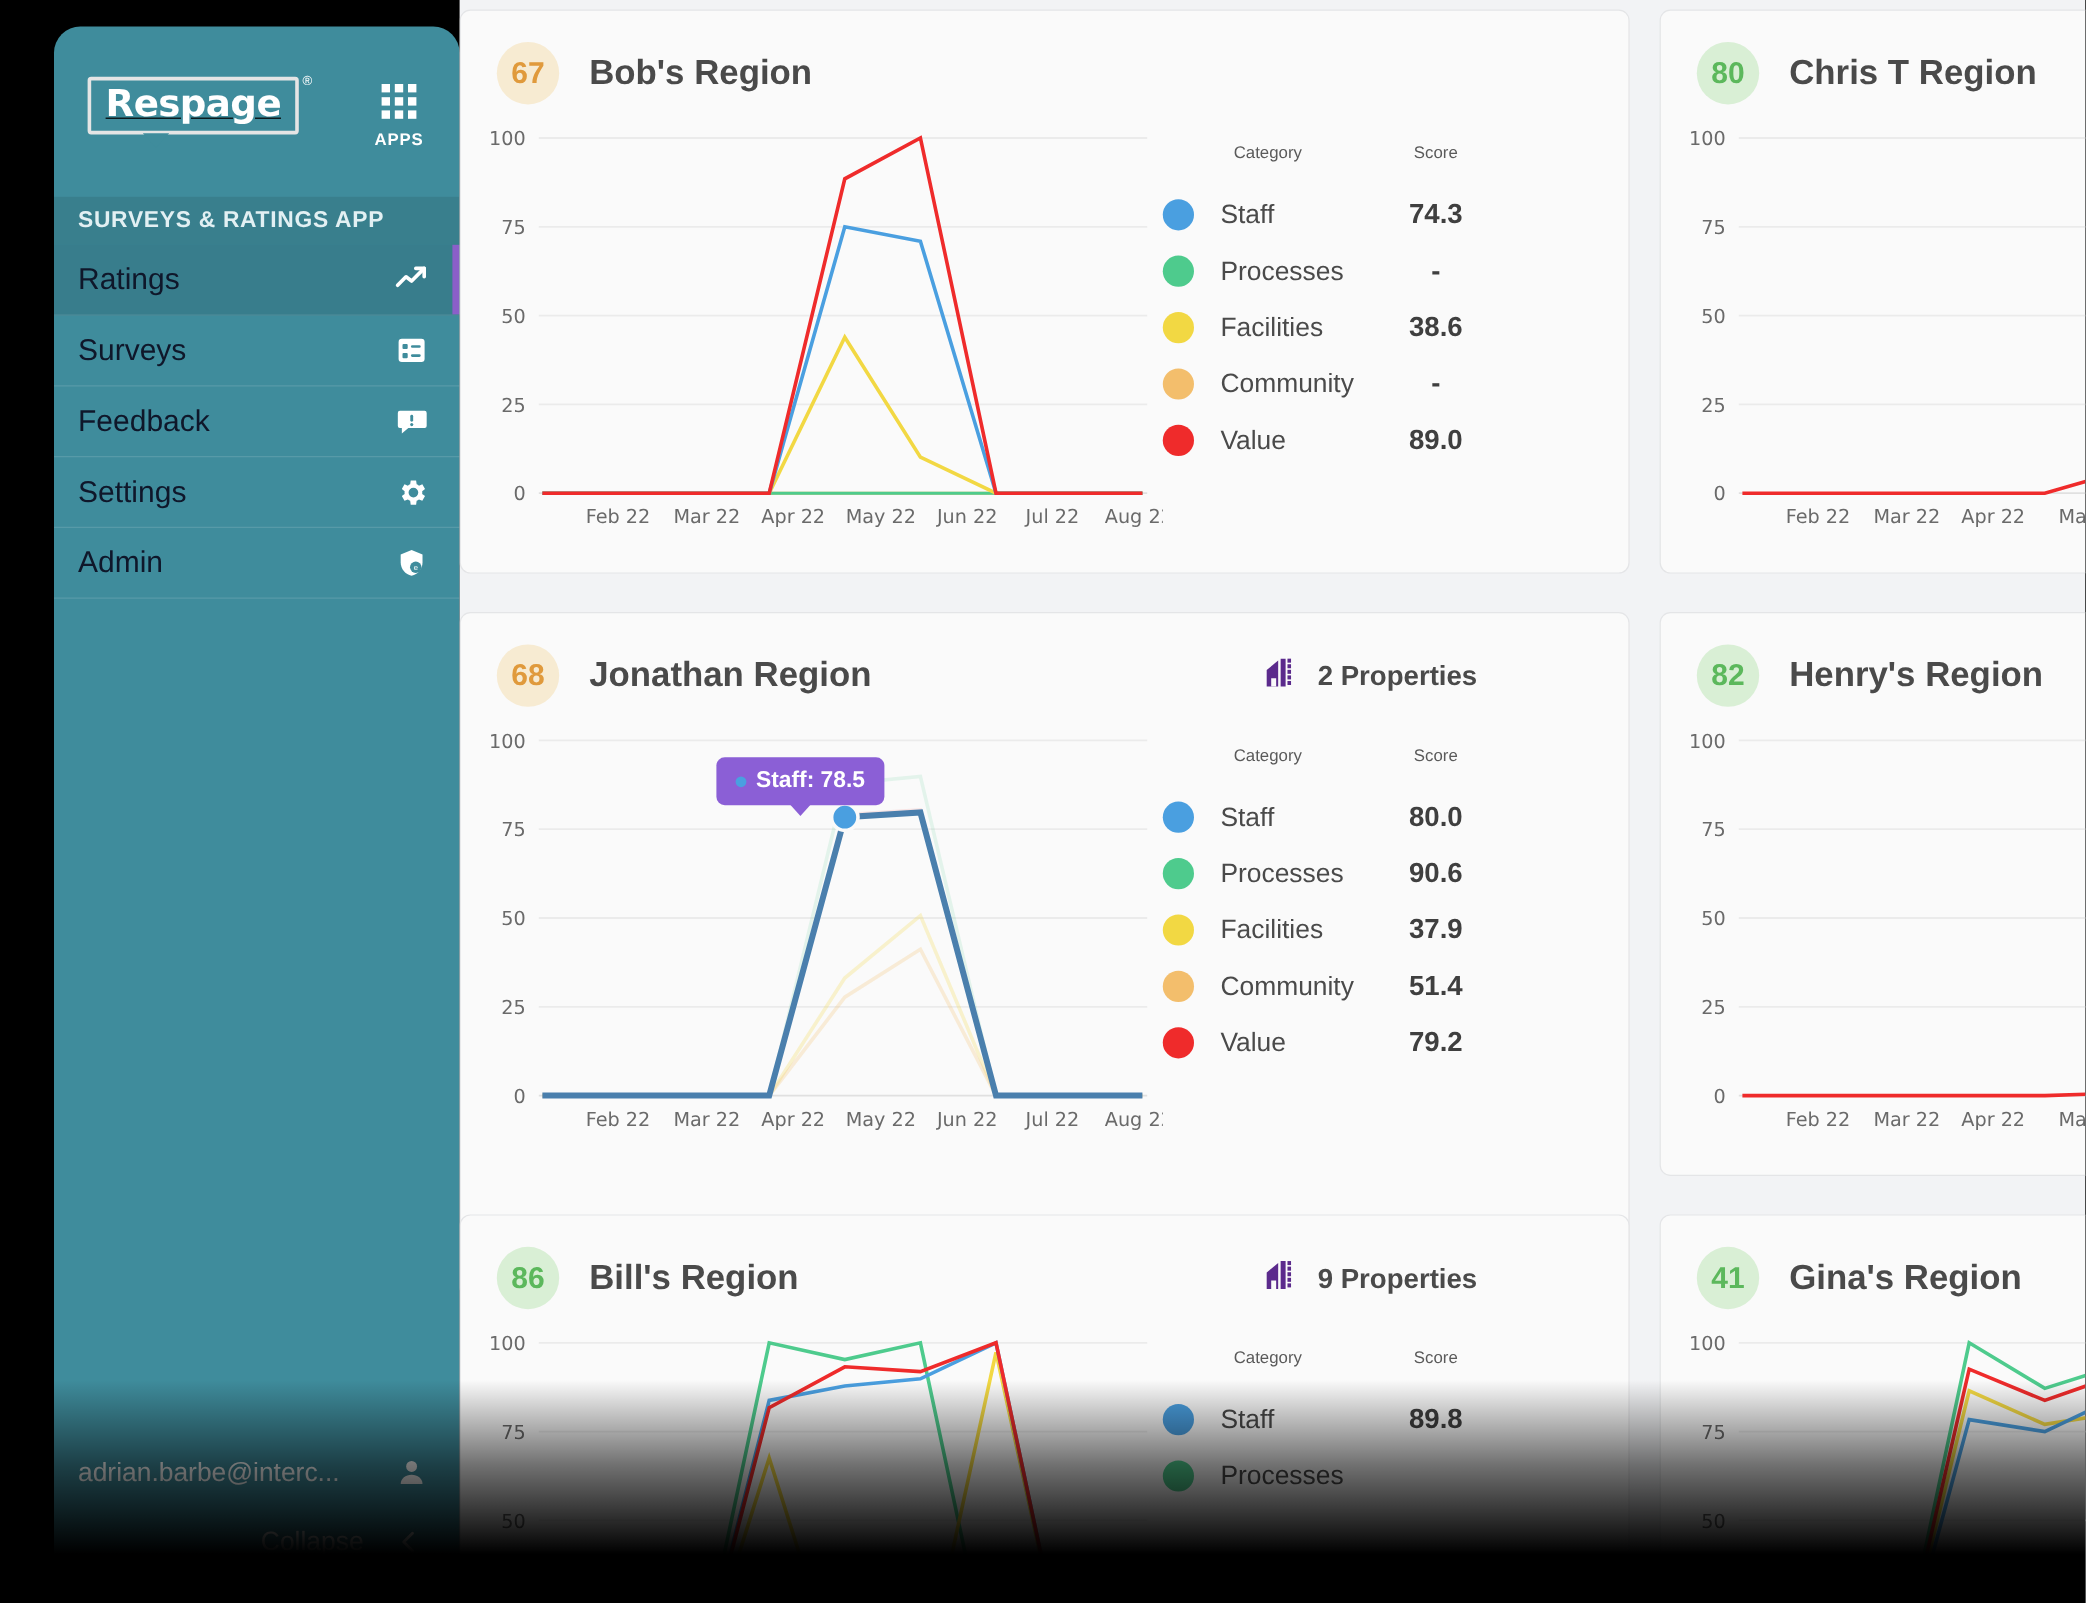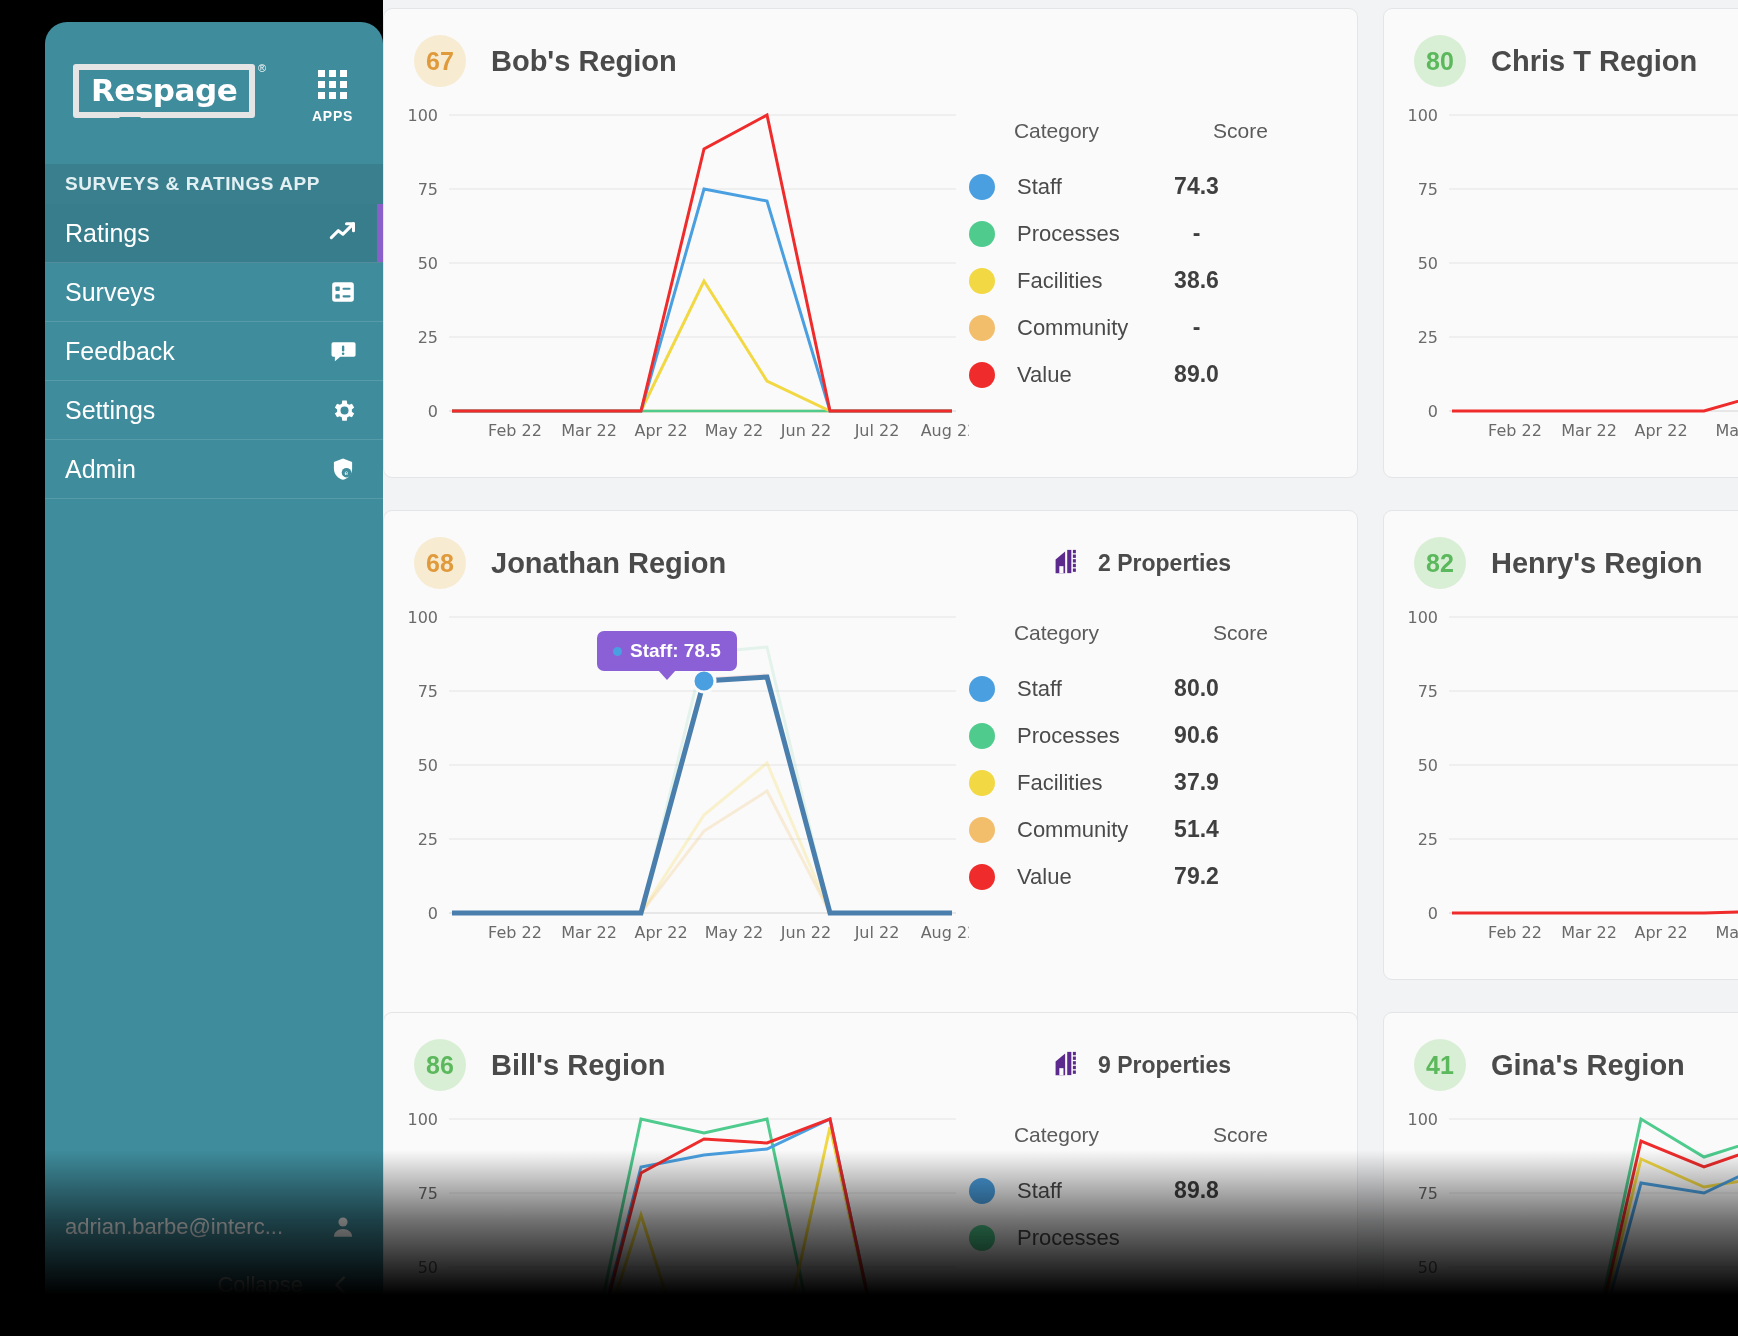--- a/index.html
+++ b/index.html
@@ -22,23 +22,24 @@
     border-radius: 22px 22px 0 0;
     overflow: hidden;
   }
   .sb-logo-row {
     display: flex; align-items: flex-start;
     padding: 42px 30px 0 28px;
     justify-content: space-between;
   }
   .logo-wrap { position: relative; }
   .logo-box {
-    border: 6px solid #e5e5e5; border-radius: 3px;
+    border: 3px solid #e5e5e5; border-radius: 3px;
     padding: 4px 12px 5px 12px;
     display: inline-block;
+    text-decoration: underline;
   }
   .logo-text {
     color: #fff; font-size: 31px; font-weight: 700;
     letter-spacing: -0.5px; line-height: 1.05;
     font-family: "DejaVu Sans", sans-serif;
   }
   .logo-tail {
     position: absolute; left: 46px; bottom: -11px;
     width: 0; height: 0;
     border-left: 11px solid transparent;
@@ -81,21 +82,21 @@
     display: flex; align-items: center; justify-content: space-between;
     padding: 0 26px 0 20px; height: 59px;
     border-bottom: 1px solid rgba(255,255,255,0.13);
     cursor: pointer; position: relative;
   }
   .sb-item.active { background: rgba(0,0,0,0.10); }
   .sb-item.active::after {
     content: ""; position: absolute; right: 0; top: 0;
     width: 6px; height: 100%; background: #8b5fc9;
   }
-  .sb-item .label { color: #ffffff; font-size: 25px; }
+  .sb-item .label { color: #0f172a; font-size: 25px; }
   .sb-icon { width: 28px; height: 28px; color: #fff; display: flex;
              align-items: center; justify-content: center; }
   .sb-icon svg { display: block; }
 
   .sb-bottom { position: absolute; bottom: 0; left: 0; width: 100%; }
   .sb-user {
     display: flex; align-items: center; justify-content: space-between;
     padding: 0 26px 0 20px; height: 58px; cursor: pointer;
   }
   .sb-user .label { color: #fff; font-size: 22px; }
@@ -136,23 +137,22 @@
     display: flex; align-items: center; gap: 14px;
     margin-left: auto; padding-right: 96px;
   }
   .props .label { font-size: 23px; font-weight: 700; color: #4a4a4a; white-space: nowrap; }
 
   .card-body { display: flex; padding: 6px 0 0 0; }
   .chart-zone { position: relative; flex: none; }
   .cat-zone { flex: 1; padding: 26px 0 0 0; }
 
   .cat-head {
-    display: flex; color: #5a5a5a; font-size: 21px;
+    display: flex; color: #5a5a5a; font-size: 14px;
     padding-bottom: 20px;
-    gap: 44px;
   }
   .cat-head .c1 { width: 175px; text-align: center; }
   .cat-head .c2 { width: 105px; text-align: center; }
   .cat-row { display: flex; align-items: center; height: 47px; }
   .dot { width: 26px; height: 26px; border-radius: 50%; flex: none; }
   .cat-name { width: 149px; padding-left: 22px; font-size: 22px; color: #4a4a4a; }
   .cat-score {
     width: 105px; text-align: center; font-size: 23px;
     font-weight: 700; color: #3f3f3f;
   }

